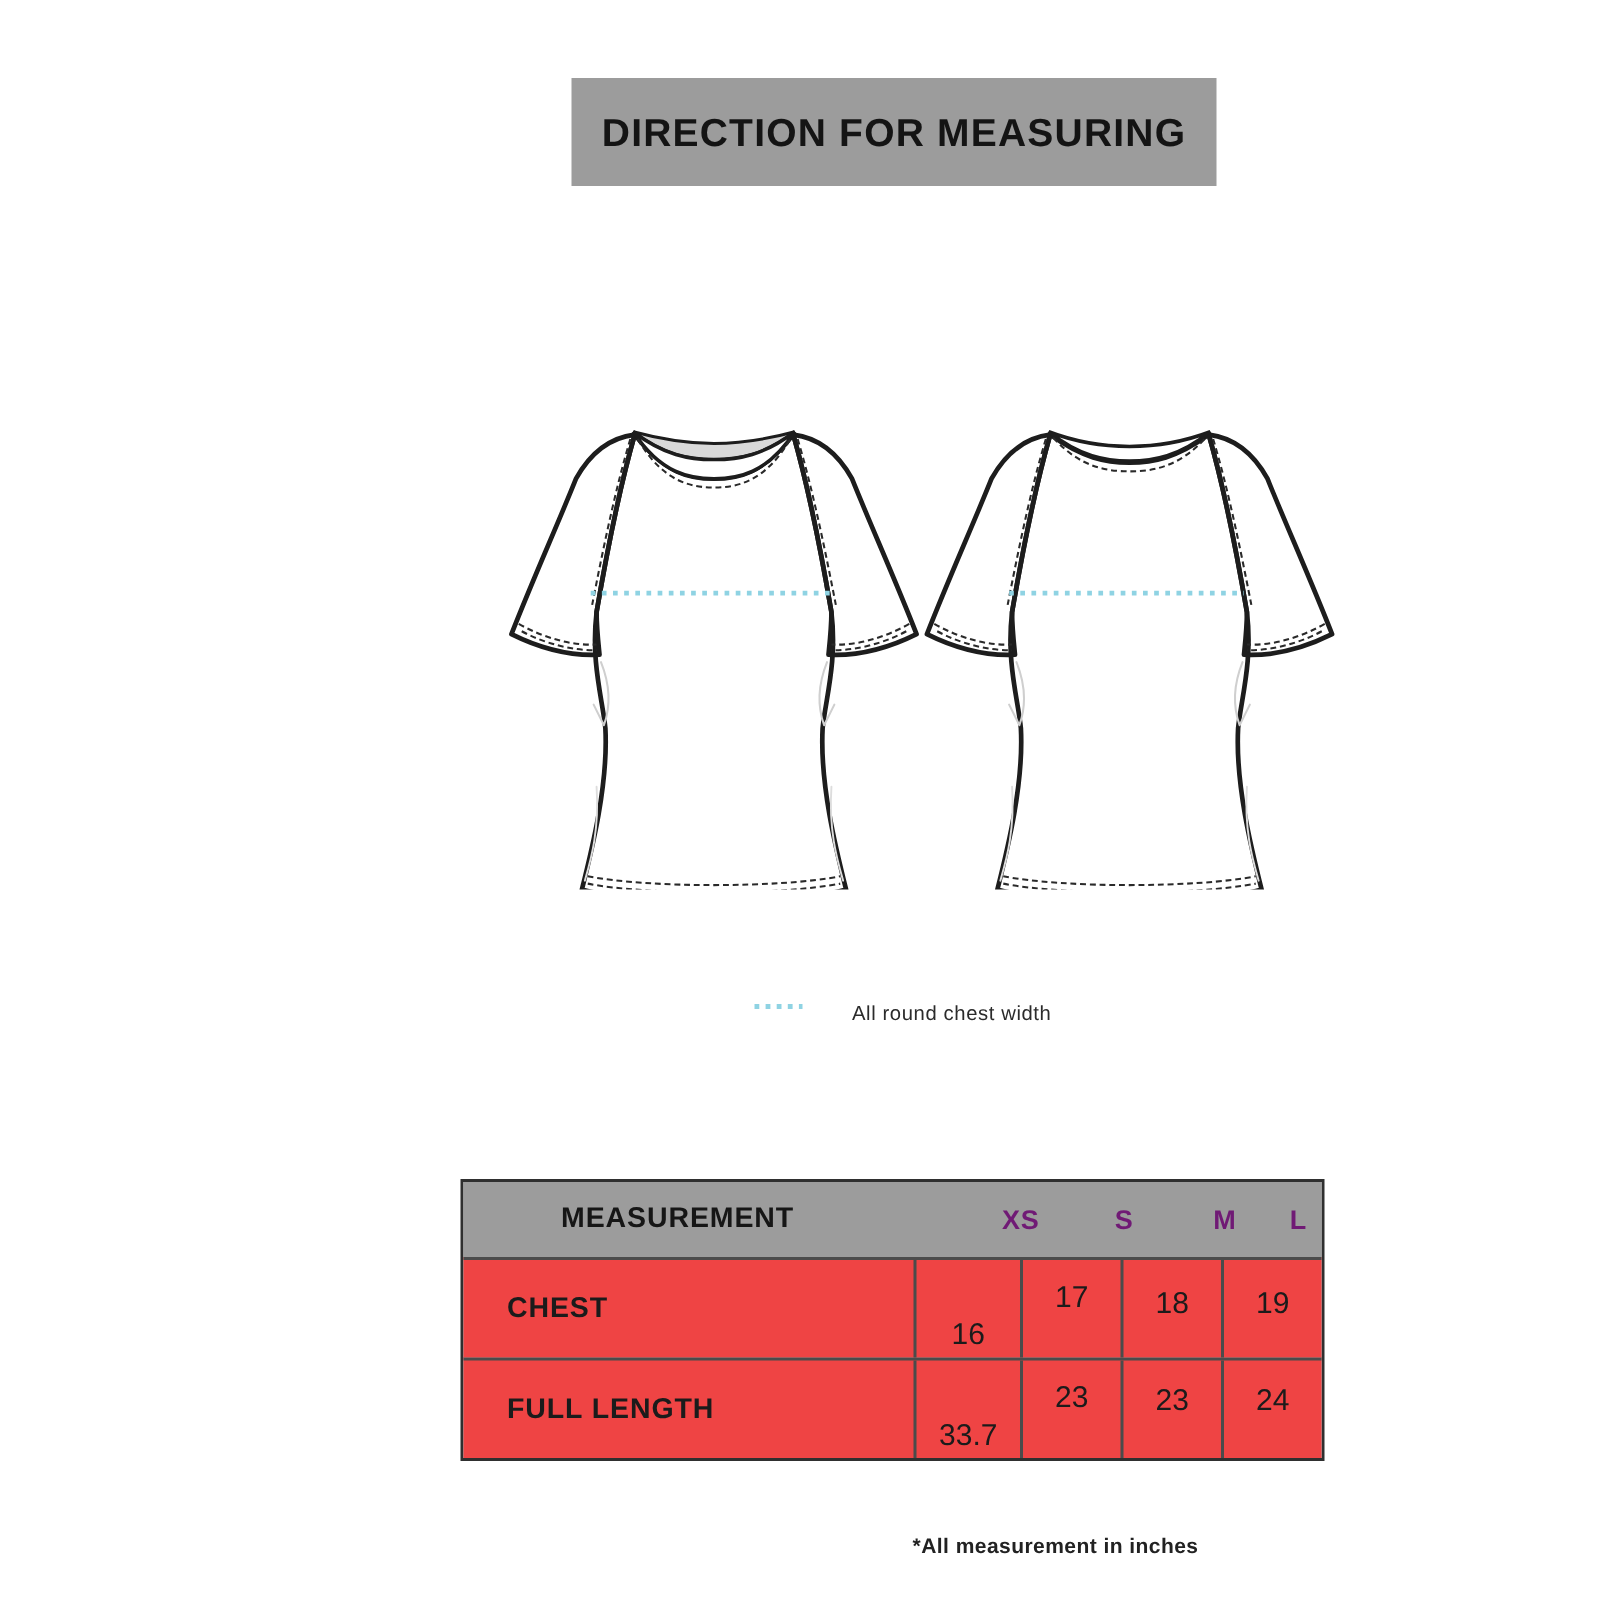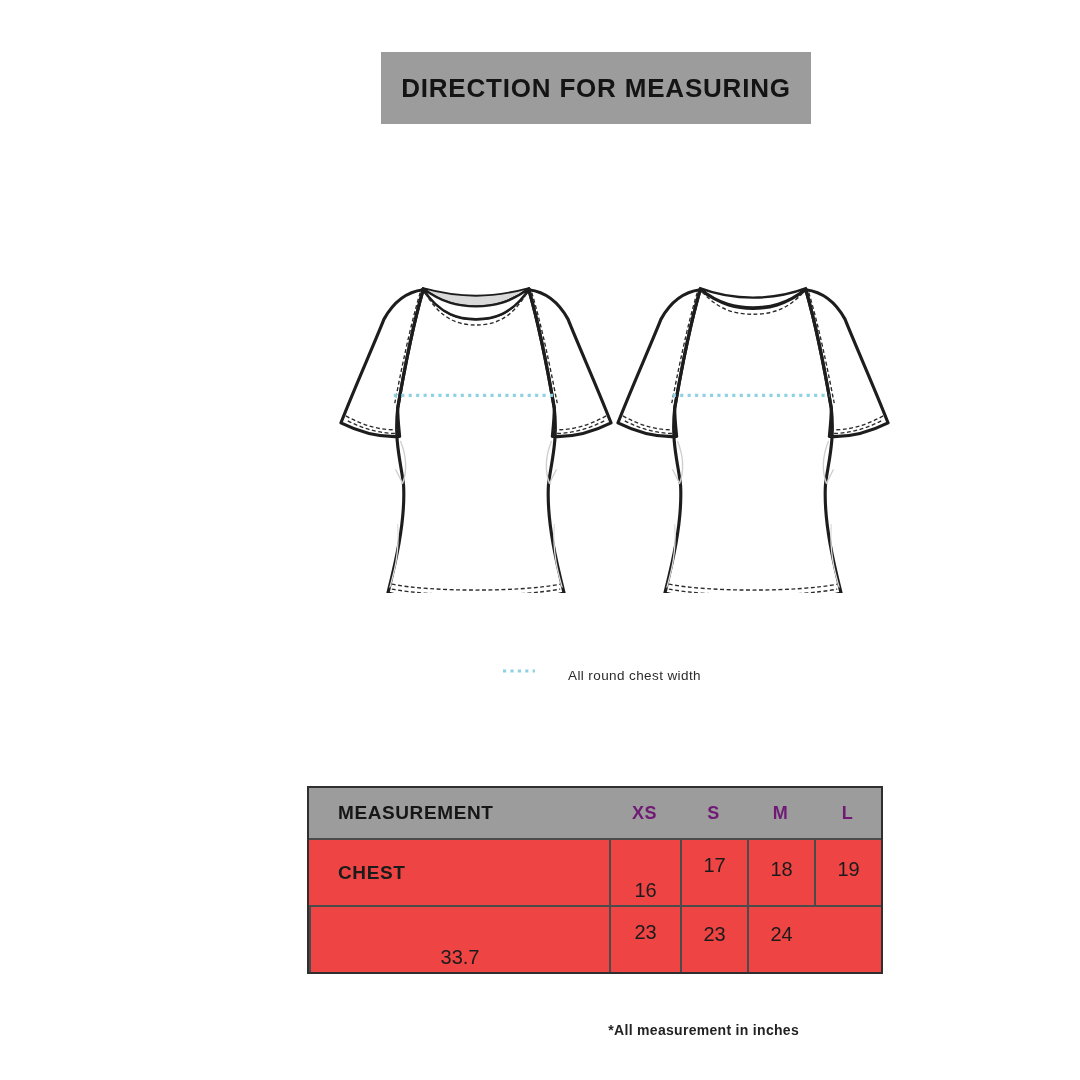--- a/index.html
+++ b/index.html
@@ -37,21 +37,21 @@
     display:flex;align-items:flex-start;gap:32px;
   }
   .legend .label{font-size:13.5px;font-weight:500;letter-spacing:0.4px;color:#2b2b2b;white-space:nowrap;}
   
   .size-table{
     position:absolute;left:251px;top:786px;width:576px;
     border:2px solid #2f2f2f;box-sizing:border-box;background:#fff;
   }
   .t-head{
     display:grid;grid-template-columns:300px 71px 67px 67px auto;
-    height:50px;background:#9c9c9c;align-items:center;
+    height:50px;background:#9c9c9c;align-items:center;padding-left:36px;
   }
   .t-head .lab{padding-left:29px;font-size:19px;font-weight:700;letter-spacing:0.6px;color:#161616;}
   .t-head .sz{text-align:center;font-size:18px;font-weight:700;letter-spacing:0.5px;color:#701a75;}
   .t-row{
     display:grid;grid-template-columns:300px 71px 67px 67px auto;
     height:65px;background:#ef4444;align-items:center;border-top:2px solid #4b4b4b;
   }
   .t-row .lab{padding-left:29px;font-size:19px;font-weight:700;letter-spacing:0.6px;color:#1b1b1b;}
   .t-row .val{
     height:100%;display:flex;align-items:center;justify-content:center;
@@ -169,20 +169,21 @@
           <span>17</span>
         </div>
       <div class="val up3">
           <span>18</span>
         </div>
       <div class="val up3">
           <span>19</span>
         </div>
     </div>
     <div class="t-row">
+      <div class="lab">FULL LENGTH</div>
       <div class="val dn2">
           <span>33.7</span>
         </div>
       <div class="val up7">
           <span>23</span>
         </div>
       <div class="val up5">
           <span>23</span>
         </div>
       <div class="val up5">

